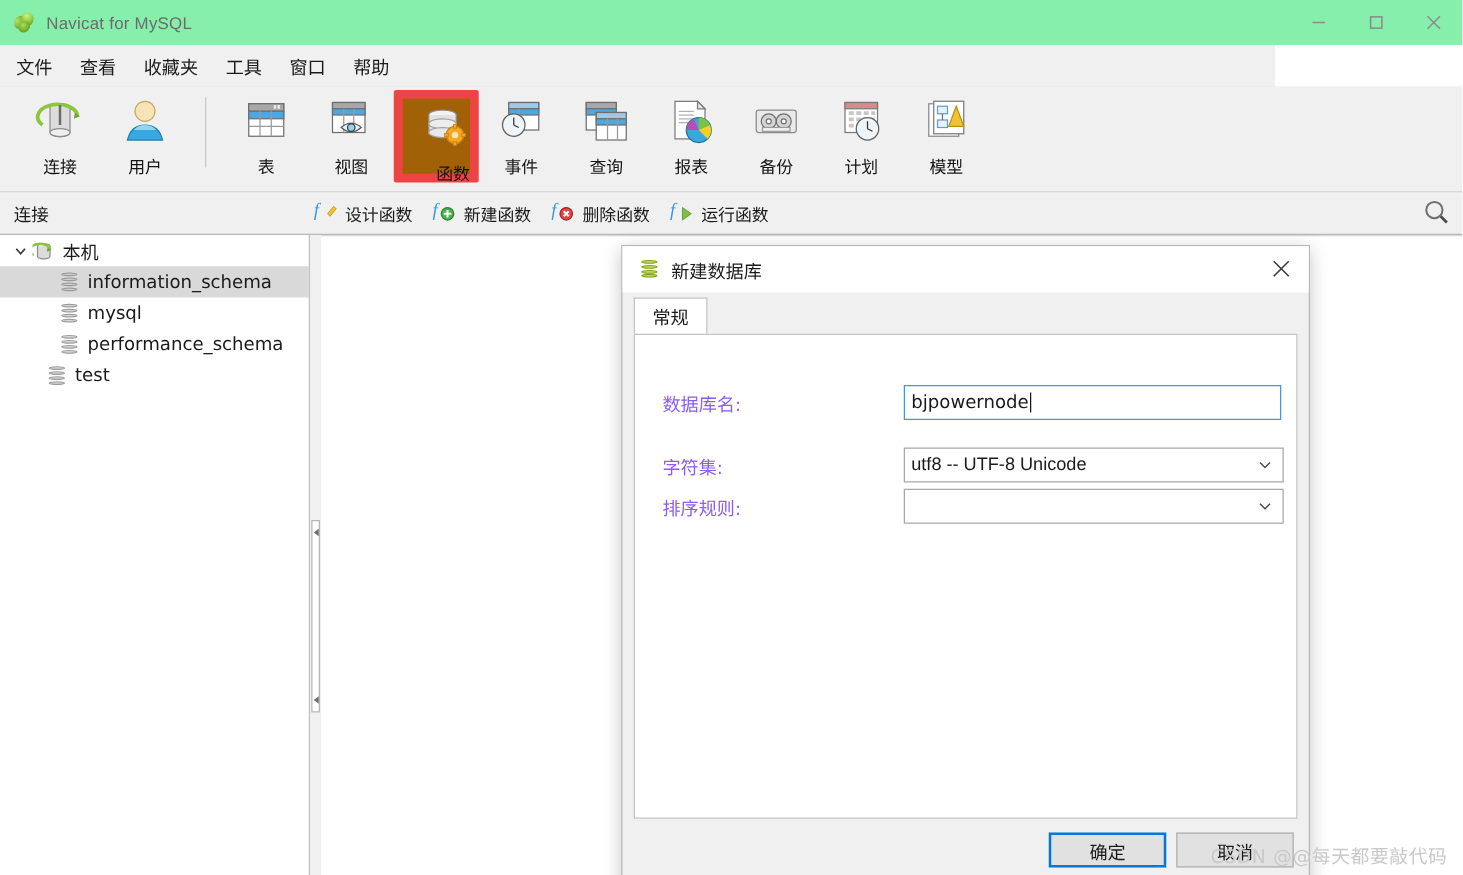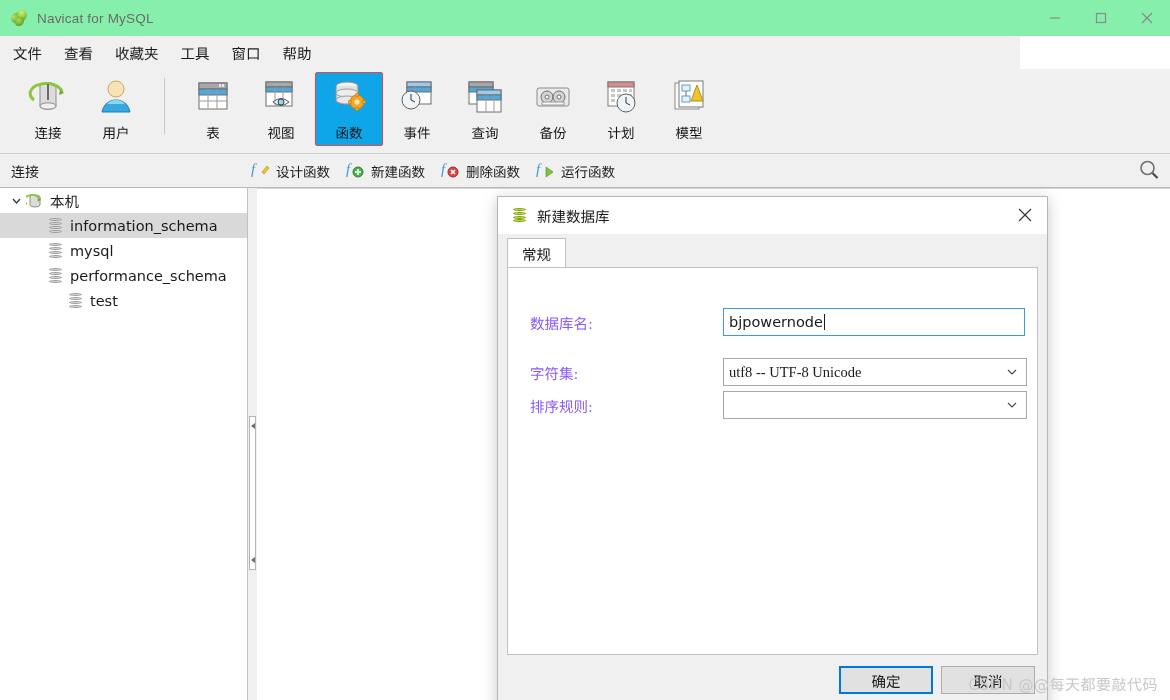--- a/index.html
+++ b/index.html
@@ -78,22 +78,23 @@
     display: flex; align-items: flex-start;
   }
   .tb-btn {
     width: 68px; height: 74px; margin-top: 3px;
     display: flex; flex-direction: column; align-items: center;
     justify-content: flex-start;
     border: 1px solid transparent; border-radius: 2px;
     box-sizing: border-box; padding-top: 5px;
   }
   .tb-btn.selected {
-    background: #0ea5e9;
-    border: 1px solid #ef4444;
+    background: #a16207;
+    border: 7px solid #ef4444;
+    align-items: flex-end;
   }
   .tb-label {
     font-size: 13.5px; color: #141414; margin-top: 6px;
     font-family: "DejaVu Sans", "Liberation Sans", sans-serif;
   }
   .tb-ico { width: 40px; height: 38px; position: relative; }
   .tb-sep {
     width: 1px; height: 56px; background: #c8c8c8; margin: 9px 14px 0 14px;
   }
   .tb-spacer { width: 14px; }
@@ -233,21 +234,21 @@
   .caret {
     display: inline-block; width: 1px; height: 16px; background: #1a1a1a;
     margin-left: 1px;
   }
   .combo {
     position: absolute; left: 215px; width: 304px; height: 28px;
     border: 1px solid #a8a8a8; background: #ffffff;
     box-sizing: border-box; display: flex; align-items: center;
     padding-left: 5px;
     font-size: 14.5px; color: #1a1a1a;
-    font-family: Liberation Serif, serif;
+    font-family: Liberation Sans, sans-serif;
   }
   .combo .chev {
     position: absolute; right: 8px; top: 0; bottom: 0;
     display: flex; align-items: center; color: #4a4a4a;
   }
   .dlg-footer {
     flex: 1; display: flex; align-items: flex-start; justify-content: flex-end;
     padding: 11px 12px 0 0;
   }
   .dlg-btn {
@@ -413,20 +414,39 @@
           <rect x="12" y="12" width="24" height="22" fill="#ffffff" stroke="#6f6f6f"></rect>
           <rect x="12" y="12" width="24" height="5" fill="#9fc9e8" stroke="#6f6f6f"></rect>
           <rect x="12" y="17" width="24" height="5" fill="#4fa8dd" stroke="#6f6f6f"></rect>
           <line x1="21" y1="17" x2="21" y2="34" stroke="#9a9a9a"></line>
           <line x1="29" y1="17" x2="29" y2="34" stroke="#9a9a9a"></line>
         </svg>
       </div>
       <div class="tb-label">查询</div>
     </div>
 
+    <div class="tb-btn">
+      <div class="tb-ico">
+        <svg width="40" height="38" viewBox="0 0 40 38">
+          <path d="M7 3 h18 l6 6 v24 H7z" fill="#ffffff" stroke="#7a7a7a"></path>
+          <path d="M25 3 v6 h6z" fill="#e4e4e4" stroke="#7a7a7a"></path>
+          <g stroke="#b0b0b0">
+              <line x1="10" y1="11" x2="22" y2="11"></line>
+              <line x1="10" y1="14" x2="22" y2="14"></line>
+              <line x1="10" y1="17" x2="22" y2="17"></line>
+              <line x1="10" y1="20" x2="18" y2="20"></line>
+            </g>
+          <circle cx="26" cy="26" r="10" fill="#3ba7dd" stroke="#20719b"></circle>
+          <path d="M26 26 L26 16 A10 10 0 0 1 35 22 z" fill="#7dc242"></path>
+          <path d="M26 26 L35 22 A10 10 0 0 1 33 33 z" fill="#f5d020"></path>
+          <path d="M26 26 L16 26 A10 10 0 0 1 22 17 z" fill="#b34fb3"></path>
+        </svg>
+      </div>
+      <div class="tb-label">报表</div>
+    </div>
 
     <div class="tb-btn">
       <div class="tb-ico">
         <svg width="40" height="38" viewBox="0 0 40 38">
           <rect x="4" y="10" width="32" height="18" rx="2" fill="#eaeaea" stroke="#8a8a8a"></rect>
           <circle cx="14" cy="19" r="6" fill="#d4d4d4" stroke="#6f6f6f"></circle>
           <circle cx="14" cy="19" r="2" fill="#ffffff" stroke="#6f6f6f"></circle>
           <circle cx="26" cy="19" r="6" fill="#d4d4d4" stroke="#6f6f6f"></circle>
           <circle cx="26" cy="19" r="2" fill="#ffffff" stroke="#6f6f6f"></circle>
           <rect x="9" y="24" width="22" height="3" fill="#f6f6f6" stroke="#9a9a9a"></rect>
@@ -574,21 +594,21 @@
     <div class="tree-row" style="padding-left:48px;">
       <span class="tree-icon db-cyl">
         <i style="top:0"></i>
           <i style="top:4px"></i>
           <i style="top:8px"></i>
           <i style="top:11.5px"></i>
       </span>
       <span>performance_schema</span>
     </div>
 
-    <div class="tree-row" style="padding-left:68px;">
+    <div class="tree-row" style="padding-left:38px;">
       <span class="tree-icon db-cyl">
         <i style="top:0"></i>
           <i style="top:4px"></i>
           <i style="top:8px"></i>
           <i style="top:11.5px"></i>
       </span>
       <span>test</span>
     </div>
   </div>
 

